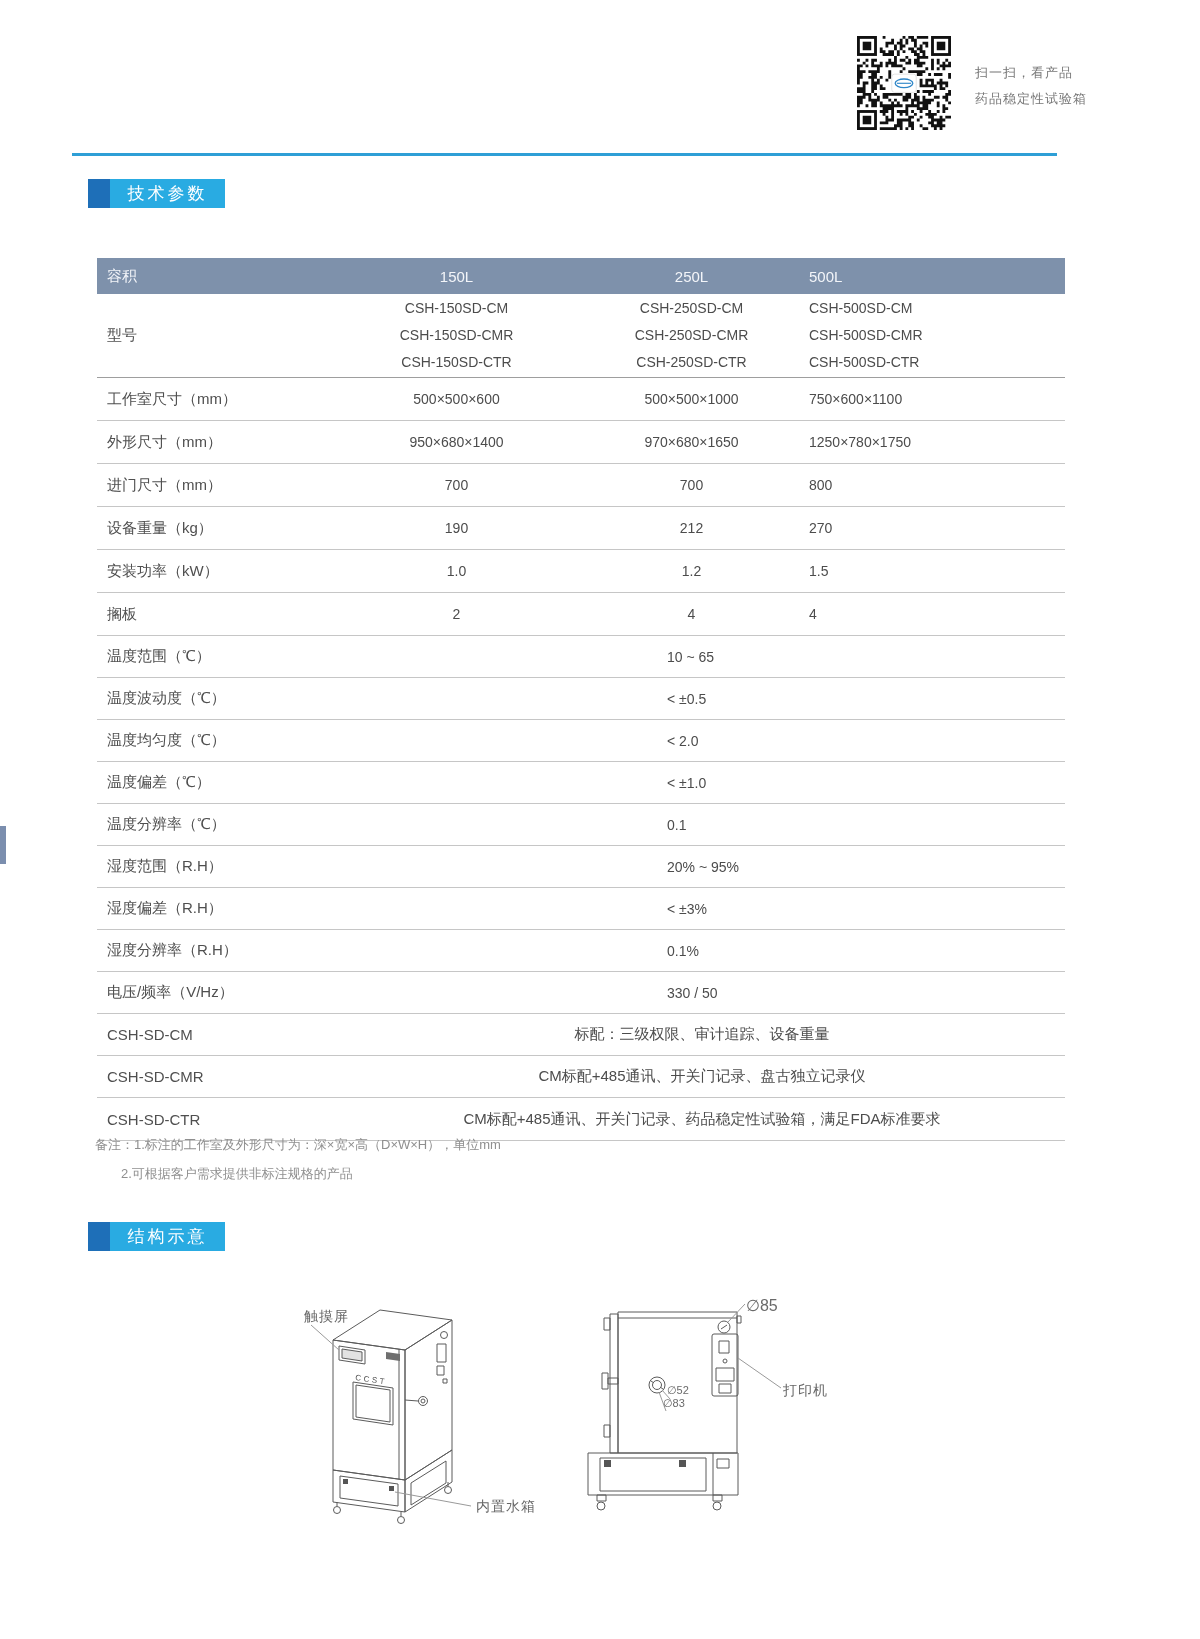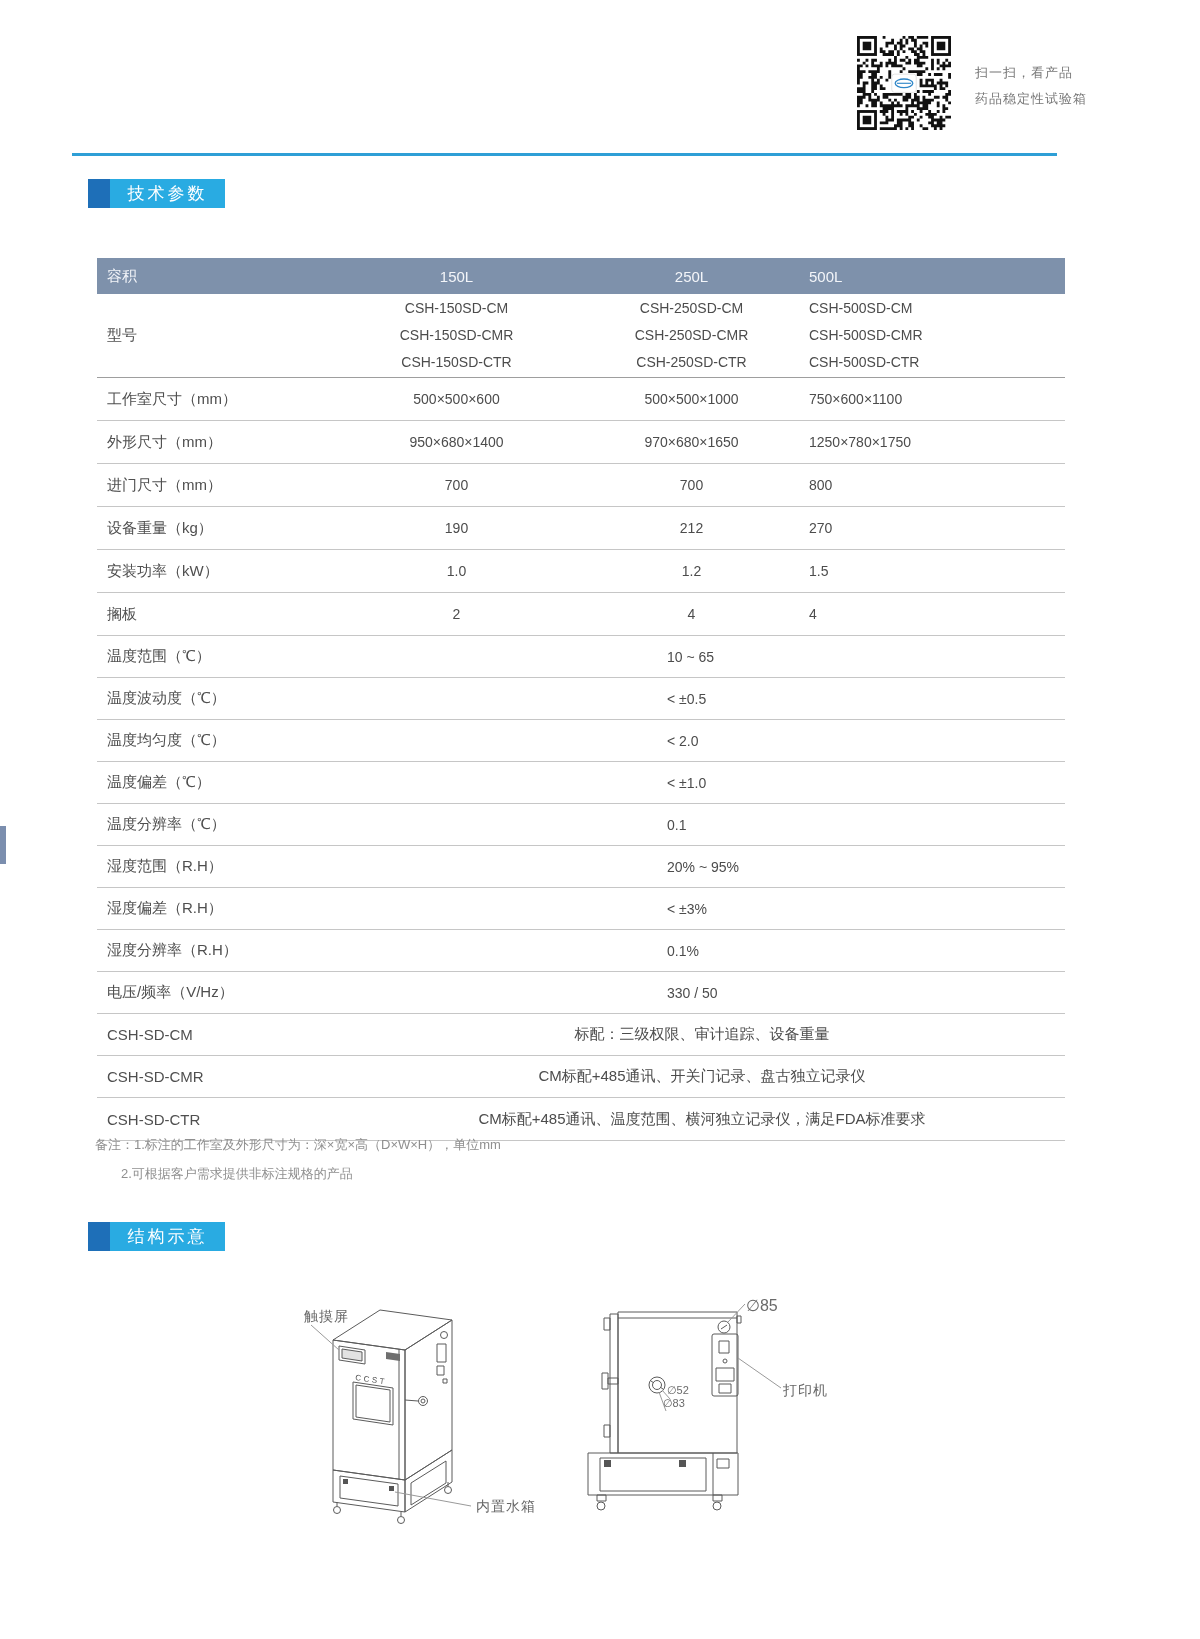--- a/index.html
+++ b/index.html
@@ -198,21 +198,21 @@
     <div class="trow config-row">
       <div class="lblcell">CSH-SD-CM</div>
       <div class="val">标配：三级权限、审计追踪、设备重量</div>
     </div>
     <div class="trow config-row">
       <div class="lblcell">CSH-SD-CMR</div>
       <div class="val">CM标配+485通讯、开关门记录、盘古独立记录仪</div>
     </div>
     <div class="trow config-row" style="height:43px">
       <div class="lblcell">CSH-SD-CTR</div>
-      <div class="val">CM标配+485通讯、温度范围、横河独立记录仪，满足FDA标准要求</div>
+      <div class="val">CM标配+485通讯、开关门记录、药品稳定性试验箱，满足FDA标准要求</div>
     </div>
   </div>
 
   <span class="note-1">备注：1.标注的工作室及外形尺寸为：深×宽×高（D×W×H），单位mm</span>
   <span class="note-2">2.可根据客户需求提供非标注规格的产品</span>
 
   <div class="sec-title t2">
     <div class="sq"></div>
     <div class="bar">结构示意</div>
   </div>

